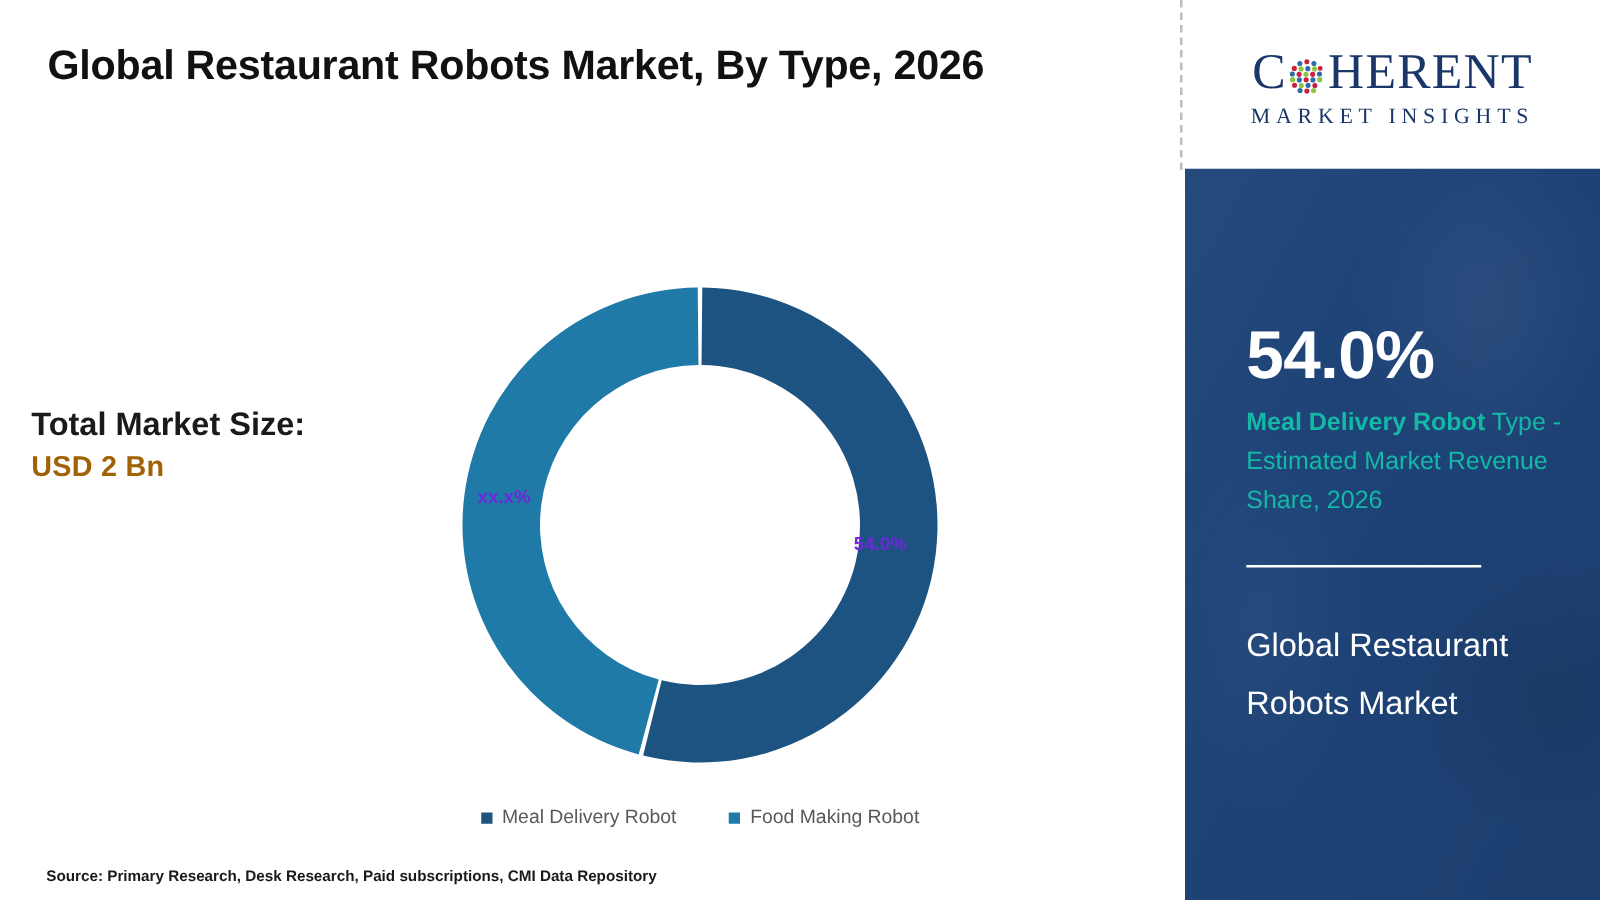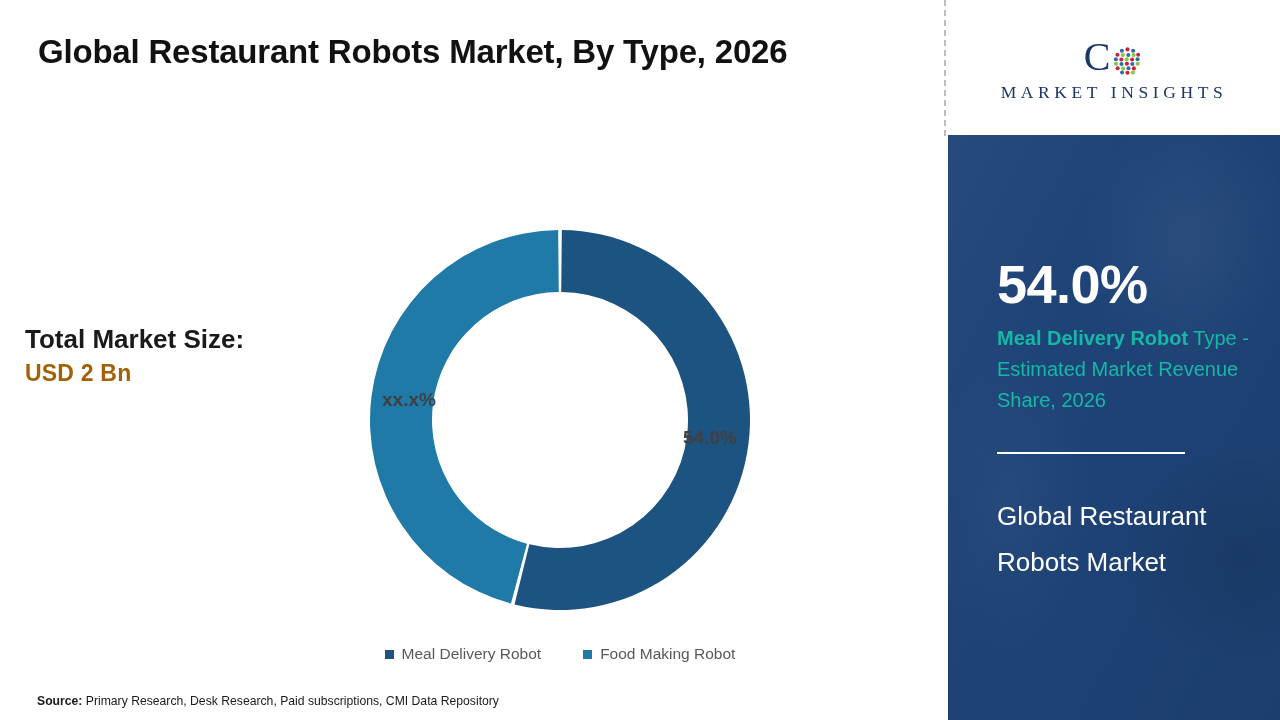--- a/index.html
+++ b/index.html
@@ -79,23 +79,23 @@
     height: 390px;
   }
   #donut-svg {
     display: block;
     width: 390px;
     height: 390px;
   }
 
   .slice-label {
     position: absolute;
-    font-size: 19px;
-    font-weight: bold;
-    color: #404040;
+    font-size: 15px;
+    font-weight: bold;
+    color: #6d28d9;
     white-space: nowrap;
   }
   #label-food-making {
     left: 17px;
     top: 164px;
   }
   #label-meal-delivery {
     left: 318px;
     top: 202px;
   }
@@ -136,21 +136,21 @@
     left: 37px;
     top: 694px;
     font-size: 12.2px;
     color: #1a1a1a;
     white-space: nowrap;
   }
   #source-prefix {
     font-weight: bold;
   }
   #source-text {
-    font-weight: normal;
+    font-weight: bold;
   }
 
   
 
   #dashed-divider {
     position: absolute;
     left: 944px;
     top: 0px;
     width: 0px;
     height: 136px;
@@ -337,20 +337,21 @@
             <circle cx="5.8" cy="22.9" r="2.1" fill="#c9203f"></circle>
             <circle cx="11.4" cy="23.1" r="2.1" fill="#8cc63f"></circle>
             <circle cx="17.0" cy="23.0" r="2.1" fill="#2d6ca8"></circle>
             <circle cx="22.6" cy="23.1" r="2.1" fill="#c9203f"></circle>
             <circle cx="10.4" cy="27.3" r="2.1" fill="#2d6ca8"></circle>
             <circle cx="16.0" cy="27.6" r="2.1" fill="#c9203f"></circle>
             <circle cx="21.6" cy="27.3" r="2.1" fill="#8cc63f"></circle>
           </g>
         </svg>
       </span>
+      <span>HERENT</span>
     </div>
     <div id="logo-tagline">MARKET INSIGHTS</div>
   </div>
 
   <div id="right-panel" style="background: rgb(30, 67, 119);">
     <div id="panel-texture"></div>
     <div id="panel-content">
       <div id="stat-value">54.0%</div>
       <div id="stat-desc">
         <span id="stat-desc-strong">Meal Delivery Robot</span><span id="stat-desc-rest"> Type - Estimated Market Revenue Share, 2026</span>

